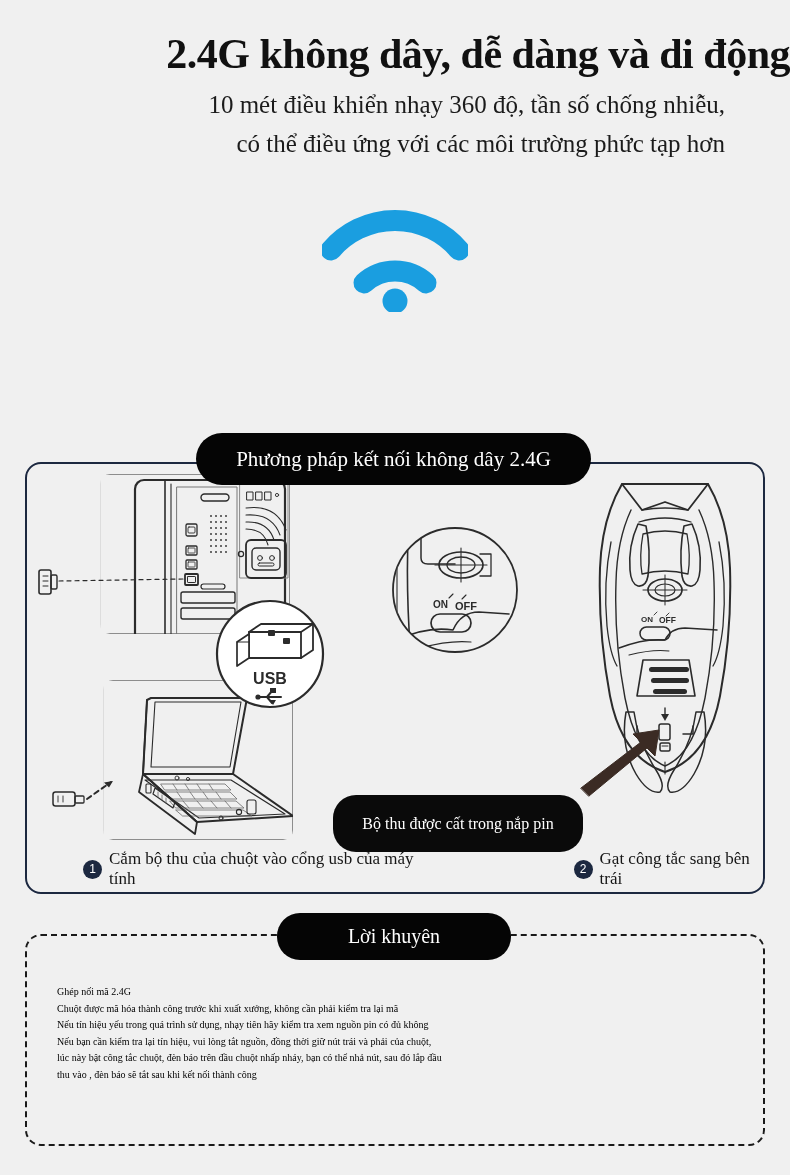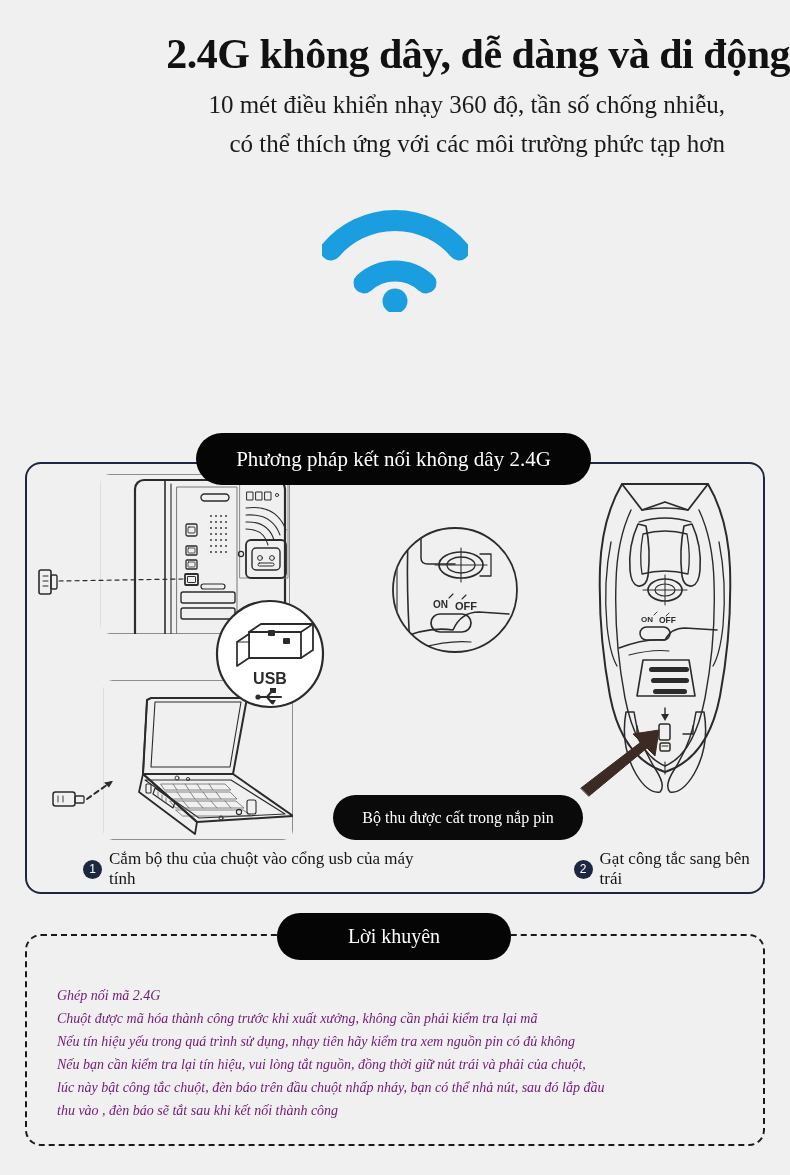--- a/index.html
+++ b/index.html
@@ -86,21 +86,21 @@
     width: 740px;
     height: 432px;
     pointer-events: none;
   }
 
   .callout-pill {
     position: absolute;
     left: 333px;
     top: 795px;
     width: 250px;
-    height: 45px;
+    height: 57px;
     background: #0a0a0a;
     border-radius: 23px;
     display: flex;
     align-items: center;
     justify-content: center;
     color: #fff;
     font-size: 16px;
     z-index: 7;
   }
 
@@ -162,40 +162,39 @@
     justify-content: center;
     color: #fff;
     font-size: 20px;
     z-index: 6;
   }
   .advice-body {
     position: absolute;
     left: 57px;
     top: 984px;
     width: 690px;
-    font-size: 14px;
+    font-size: 10px;
     line-height: 1.65;
-    color: #701a75;
+    color: #000000;
     z-index: 5;
-    font-style: italic;
   }
   .advice-body .adv-line { display: block; white-space: nowrap; }
 
   svg { display: block; }
 </style>
 </head>
 <body>
 
 <div class="page">
 
   <div class="header">
     <h1 class="title">2.4G không dây, dễ dàng và di động</h1>
     <div class="subtitle">
       <span class="sub-line">10 mét điều khiển nhạy 360 độ, tần số chống nhiễu,</span>
-      <span class="sub-line">có thể thích ứng với các môi trường phức tạp hơn</span>
+      <span class="sub-line">có thể điều ứng với các môi trường phức tạp hơn</span>
     </div>
   </div>
 
   <div class="wifi-wrap">
     <svg width="146" height="108" viewBox="0 0 146 108">
       <path d="M9 46 A84 84 0 0 1 137 46" fill="none" stroke="#1a9ee0" stroke-width="21" stroke-linecap="round"></path>
       <path d="M42 79 A46 46 0 0 1 104 79" fill="none" stroke="#1a9ee0" stroke-width="21" stroke-linecap="round"></path>
       <circle cx="73" cy="97" r="12.5" fill="#1a9ee0"></circle>
     </svg>
   </div>

